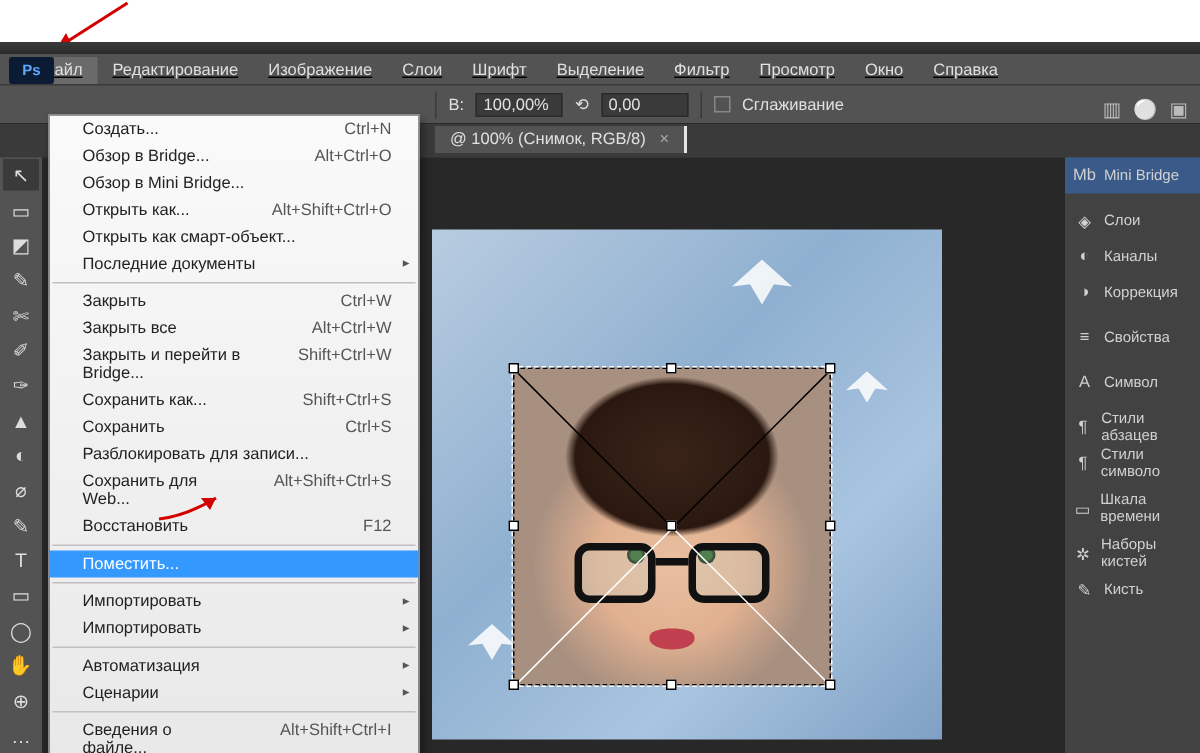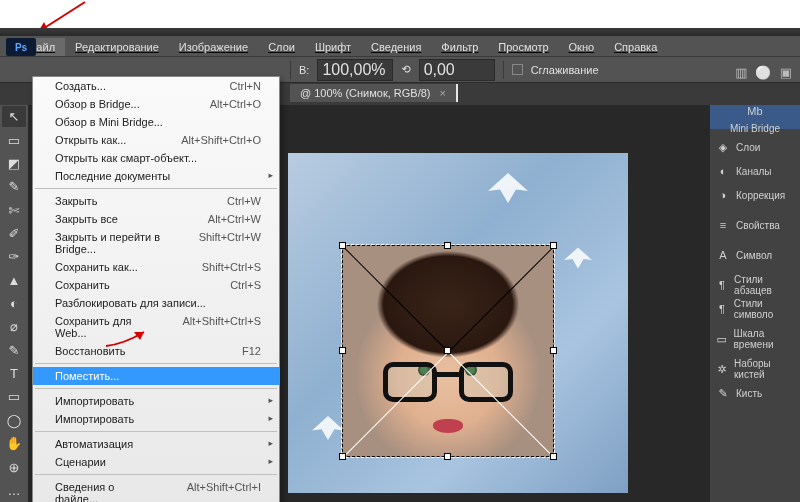--- a/index.html
+++ b/index.html
@@ -5,21 +5,21 @@
 * { margin: 0; padding: 0; box-sizing: border-box; font-family: "Segoe UI", Tahoma, sans-serif; }
 body { background: #fff; width: 800px; height: 502px; overflow: hidden; position: relative; }
 .app { position: absolute; top: 28px; left: 0; width: 800px; height: 474px; background: #424242; }
 .titlebar { height: 8px; background: linear-gradient(#3a3a3a,#2a2a2a); }
 .menubar { height: 20px; background: #535353; display: flex; align-items: flex-end; padding-left: 18px; gap: 0; text-decoration: underline; }
 .ps-logo { position: absolute; left: 6px; top: 10px; width: 30px; height: 18px; background: #0a1b33; color: #5fa8ff; font-size: 10px; font-weight: bold; display: flex; align-items: center; justify-content: center; border-radius: 2px; }
 .menu-item { color: #e0e0e0; font-size: 11px; padding: 3px 10px; cursor: pointer; }
 .menu-item.active { background: #6a6a6a; }
 .optionsbar { height: 27px; background: #535353; border-top: 1px solid #3a3a3a; border-bottom: 1px solid #2a2a2a; display: flex; align-items: center; padding-left: 290px; gap: 8px; color: #e0e0e0; font-size: 11px; }
 .optionsbar .sep { width: 1px; height: 18px; background: #3a3a3a; }
-.optionsbar input[type=text] { background: #3a3a3a; border: 1px solid #2a2a2a; color: #e0e0e0; font-size: 16px; width: 76px; padding: 1px 4px; }
+.optionsbar input[type=text] { background: #3a3a3a; border: 1px solid #2a2a2a; color: #e0e0e0; font-size: 11px; width: 58px; padding: 1px 4px; }
 .chk { width: 11px; height: 11px; border: 1px solid #888; display: inline-block; }
 .doc-tab-bar { height: 22px; background: #3a3a3a; padding-left: 290px; }
 .doc-tab { display: inline-block; background: #535353; color: #e0e0e0; font-size: 11px; padding: 3px 10px; border-right: 2px solid #e5e5e5; }
 .doc-tab .x { margin-left: 6px; color: #aaa; }
 .canvas-area { position: absolute; left: 28px; right: 90px; top: 77px; bottom: 0; background: #282828; overflow: hidden; }
 .canvas { position: absolute; left: 260px; top: 48px; width: 340px; height: 340px; background: linear-gradient(135deg,#b8cce0 0%,#8fb0d0 40%,#a8c4e0 70%,#7fa0c4 100%); }
 .dove { position: absolute; width: 40px; height: 30px; background: rgba(255,255,255,.85); clip-path: polygon(50% 0,100% 60%,70% 55%,50% 100%,30% 55%,0 60%); }
 .photo-box { position: absolute; left: 54px; top: 92px; width: 212px; height: 212px; background: #a89080; overflow: hidden; }
 .photo-box::before { content:""; position:absolute; inset:0; background: radial-gradient(ellipse 80% 60% at 50% 28%, #3a2418 0%, #2a1810 38%, transparent 42%), radial-gradient(circle at 50% 62%, #e8c0a0 0%, #e0b090 30%, transparent 55%); }
 .glasses { position:absolute; left:50%; top:55%; transform:translateX(-50%); width:130px; height:40px; }
@@ -71,21 +71,21 @@
 <div class="app">
   <div class="titlebar"></div>
   <div class="ps-logo">Ps</div>
 
   <div class="menubar">
     <div class="menu-item active">Файл</div>
     <div class="menu-item">Редактирование</div>
     <div class="menu-item">Изображение</div>
     <div class="menu-item">Слои</div>
     <div class="menu-item">Шрифт</div>
-    <div class="menu-item">Сведения</div>
+    <div class="menu-item">Выделение</div>
     <div class="menu-item">Фильтр</div>
     <div class="menu-item">Просмотр</div>
     <div class="menu-item">Окно</div>
     <div class="menu-item">Справка</div>
   </div>
 
   <div class="optionsbar">
     <span class="sep"></span>
     <span>В:</span>
     <input type="text" value="100,00%" style="">
@@ -153,21 +153,21 @@
         <div class="h cc"></div>
         <div class="h mr"></div>
         <div class="h bl"></div>
         <div class="h bm"></div>
         <div class="h br"></div>
       </div>
     </div>
   </div>
 
   <div class="panels" id="panels">
-      <div class="panel-row" style="background: rgb(58, 90, 138); flex-direction: column;">
+      <div class="panel-row" style="background: rgb(58, 90, 138);">
         <span class="ic">Mb</span>
         <span>Mini Bridge</span>
       </div>
       <div class="panel-sep"></div>
       <div class="panel-row">
         <span class="ic">◈</span>
         <span>Слои</span>
       </div>
       <div class="panel-row">
         <span class="ic">◐</span>

